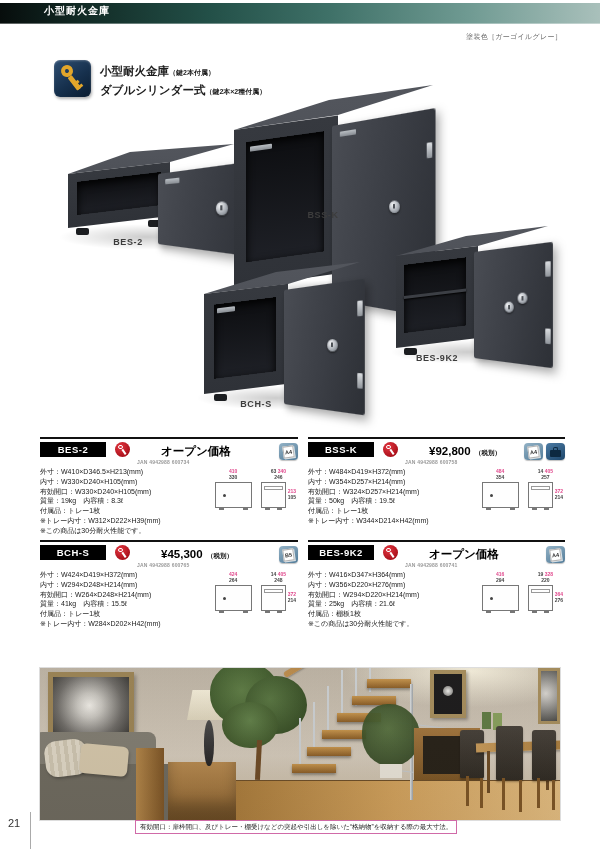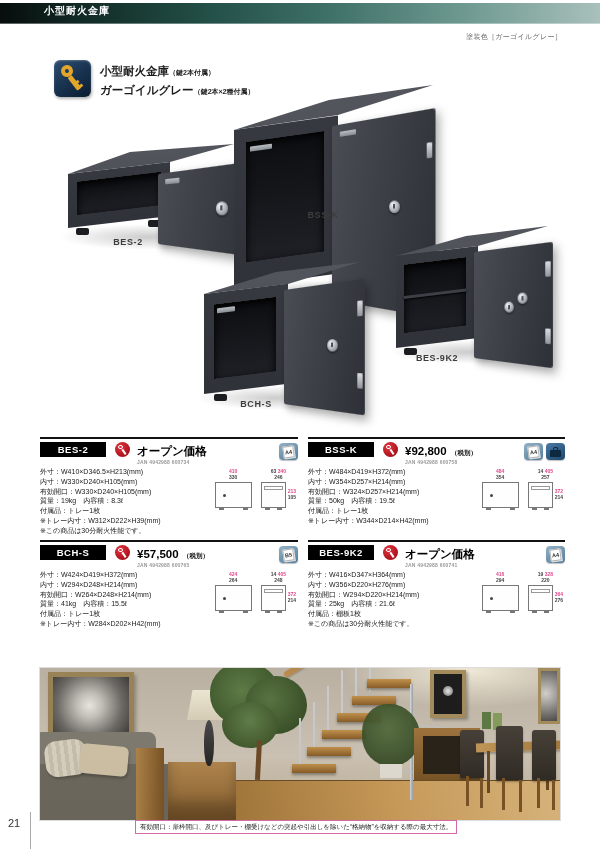--- a/index.html
+++ b/index.html
@@ -45,21 +45,21 @@
 
   
   .spec-block { position:absolute; width:258px; border-top:2px solid #111; }
   .block-header { position:relative; display:flex; align-items:flex-start; margin-top:3px; height:22px; }
   .model-badge { width:66px; height:15px; background:#000; color:#fff; font-size:9.5px; font-weight:bold; text-align:center; line-height:15px; letter-spacing:.5px; flex:none; }
   .red-key { position:relative; width:15px; height:15px; border-radius:50%; margin-left:9px; flex:none;
     background:radial-gradient(circle at 35% 30%,#e23540,#a80f19 75%); }
   .rk-ring { position:absolute; left:3px; top:2.5px; width:4.5px; height:4.5px; border:1.3px solid #fff; border-radius:50%; }
   .rk-stem { position:absolute; left:8px; top:6.5px; width:1.6px; height:6px; background:#fff; transform:rotate(-35deg); }
   .price-wrap { margin-left:7px; line-height:1; }
-  .price-line { white-space:nowrap; }
+  .price-line { white-space:nowrap;margin-left:24px; }
   .price { font-size:11.5px; font-weight:bold; color:#000; }
   .tax { font-size:6.5px; font-weight:bold; color:#000; }
   .jan { font-size:5px; color:#999; font-weight:bold; margin-top:1.5px; letter-spacing:.2px; }
   .size-icons { position:absolute; right:0; top:1px; display:flex; gap:3px; }
   .size-icon { width:19px; height:17px; border-radius:4px; background:linear-gradient(150deg,#93b2c6,#527b98); display:flex; align-items:center; justify-content:center; box-shadow:0 1px 1px rgba(0,0,0,.25); }
   .sheet { width:11px; height:12px; background:#fff; border:.5px solid #b5b5b5; transform:rotate(-8deg); font-size:5.5px; font-weight:bold; color:#333; display:flex; align-items:center; justify-content:center; box-shadow:1px 1px 0 #d8e2e8; }
   .bag-icon { position:relative; width:19px; height:17px; border-radius:4px; background:linear-gradient(150deg,#4b7aa3,#1d466a); box-shadow:0 1px 1px rgba(0,0,0,.25); }
   .bag-body { position:absolute; left:4px; top:7px; width:11px; height:7px; background:#0d2940; border-radius:1px; }
   .bag-handle { position:absolute; left:7px; top:3.5px; width:5px; height:4px; border:1.3px solid #0d2940; border-bottom:none; border-radius:2px 2px 0 0; }
   .spec-lines { margin-top:3px; width:180px; font-size:7px; line-height:1.4; color:#1a1a1a; }
@@ -103,21 +103,21 @@
 
   <div class="lock-block">
     <div class="keybox">
       <div class="kb-ring"></div>
       <div class="kb-stem"></div>
       <div class="kb-tooth1"></div>
       <div class="kb-tooth2"></div>
     </div>
     <div class="lock-text">
       <div class="lt-line"><span class="lt-big">小型耐火金庫</span><span class="lt-small">（鍵2本付属）</span></div>
-      <div class="lt-line"><span class="lt-big">ガーゴイルグレー</span><span class="lt-small">（鍵2本×2種付属）</span></div>
+      <div class="lt-line"><span class="lt-big">ダブルシリンダー式</span><span class="lt-small">（鍵2本×2種付属）</span></div>
     </div>
   </div>
 
   <div class="safe" style="left:56px;top:140px;width:190px;height:115px;">
     <div class="s-shadow" style="left:2px;top:84px;width:178px;height:26px;"></div>
     <div class="s-top" style="clip-path:polygon(12px 34px,74px 12px,178px 4px,114px 22px);"></div>
     <div class="s-front" style="left:12px;top:34px;width:102px;height:54px;transform:skewY(-6.7deg);transform-origin:0 0;">
       <div class="s-int" style="left:9px;top:9px;width:84px;height:33px;"></div>
     </div>
     <div class="s-foot" style="left:20px;top:88px;"></div>
@@ -291,21 +291,21 @@
   </div>
 
   <div class="spec-block" style="left:40px;top:540px;">
     <div class="block-header">
       <div class="model-badge">BCH-S</div>
       <div class="red-key">
           <div class="rk-ring"></div>
           <div class="rk-stem"></div>
         </div>
       <div class="price-wrap">
-        <div class="price-line"><span class="price">¥57,500</span> <span class="tax">（税別）</span></div>
+        <div class="price-line"><span class="price">¥45,300</span> <span class="tax">（税別）</span></div>
         <div class="jan">JAN 4942988 600765</div>
       </div>
       <div class="size-icons">
         <div class="size-icon">
             <span class="sheet">B5</span>
           </div>
       </div>
     </div>
     <div class="spec-lines">
       <div class="spec-line">外寸：W424×D419×H372(mm)</div>

